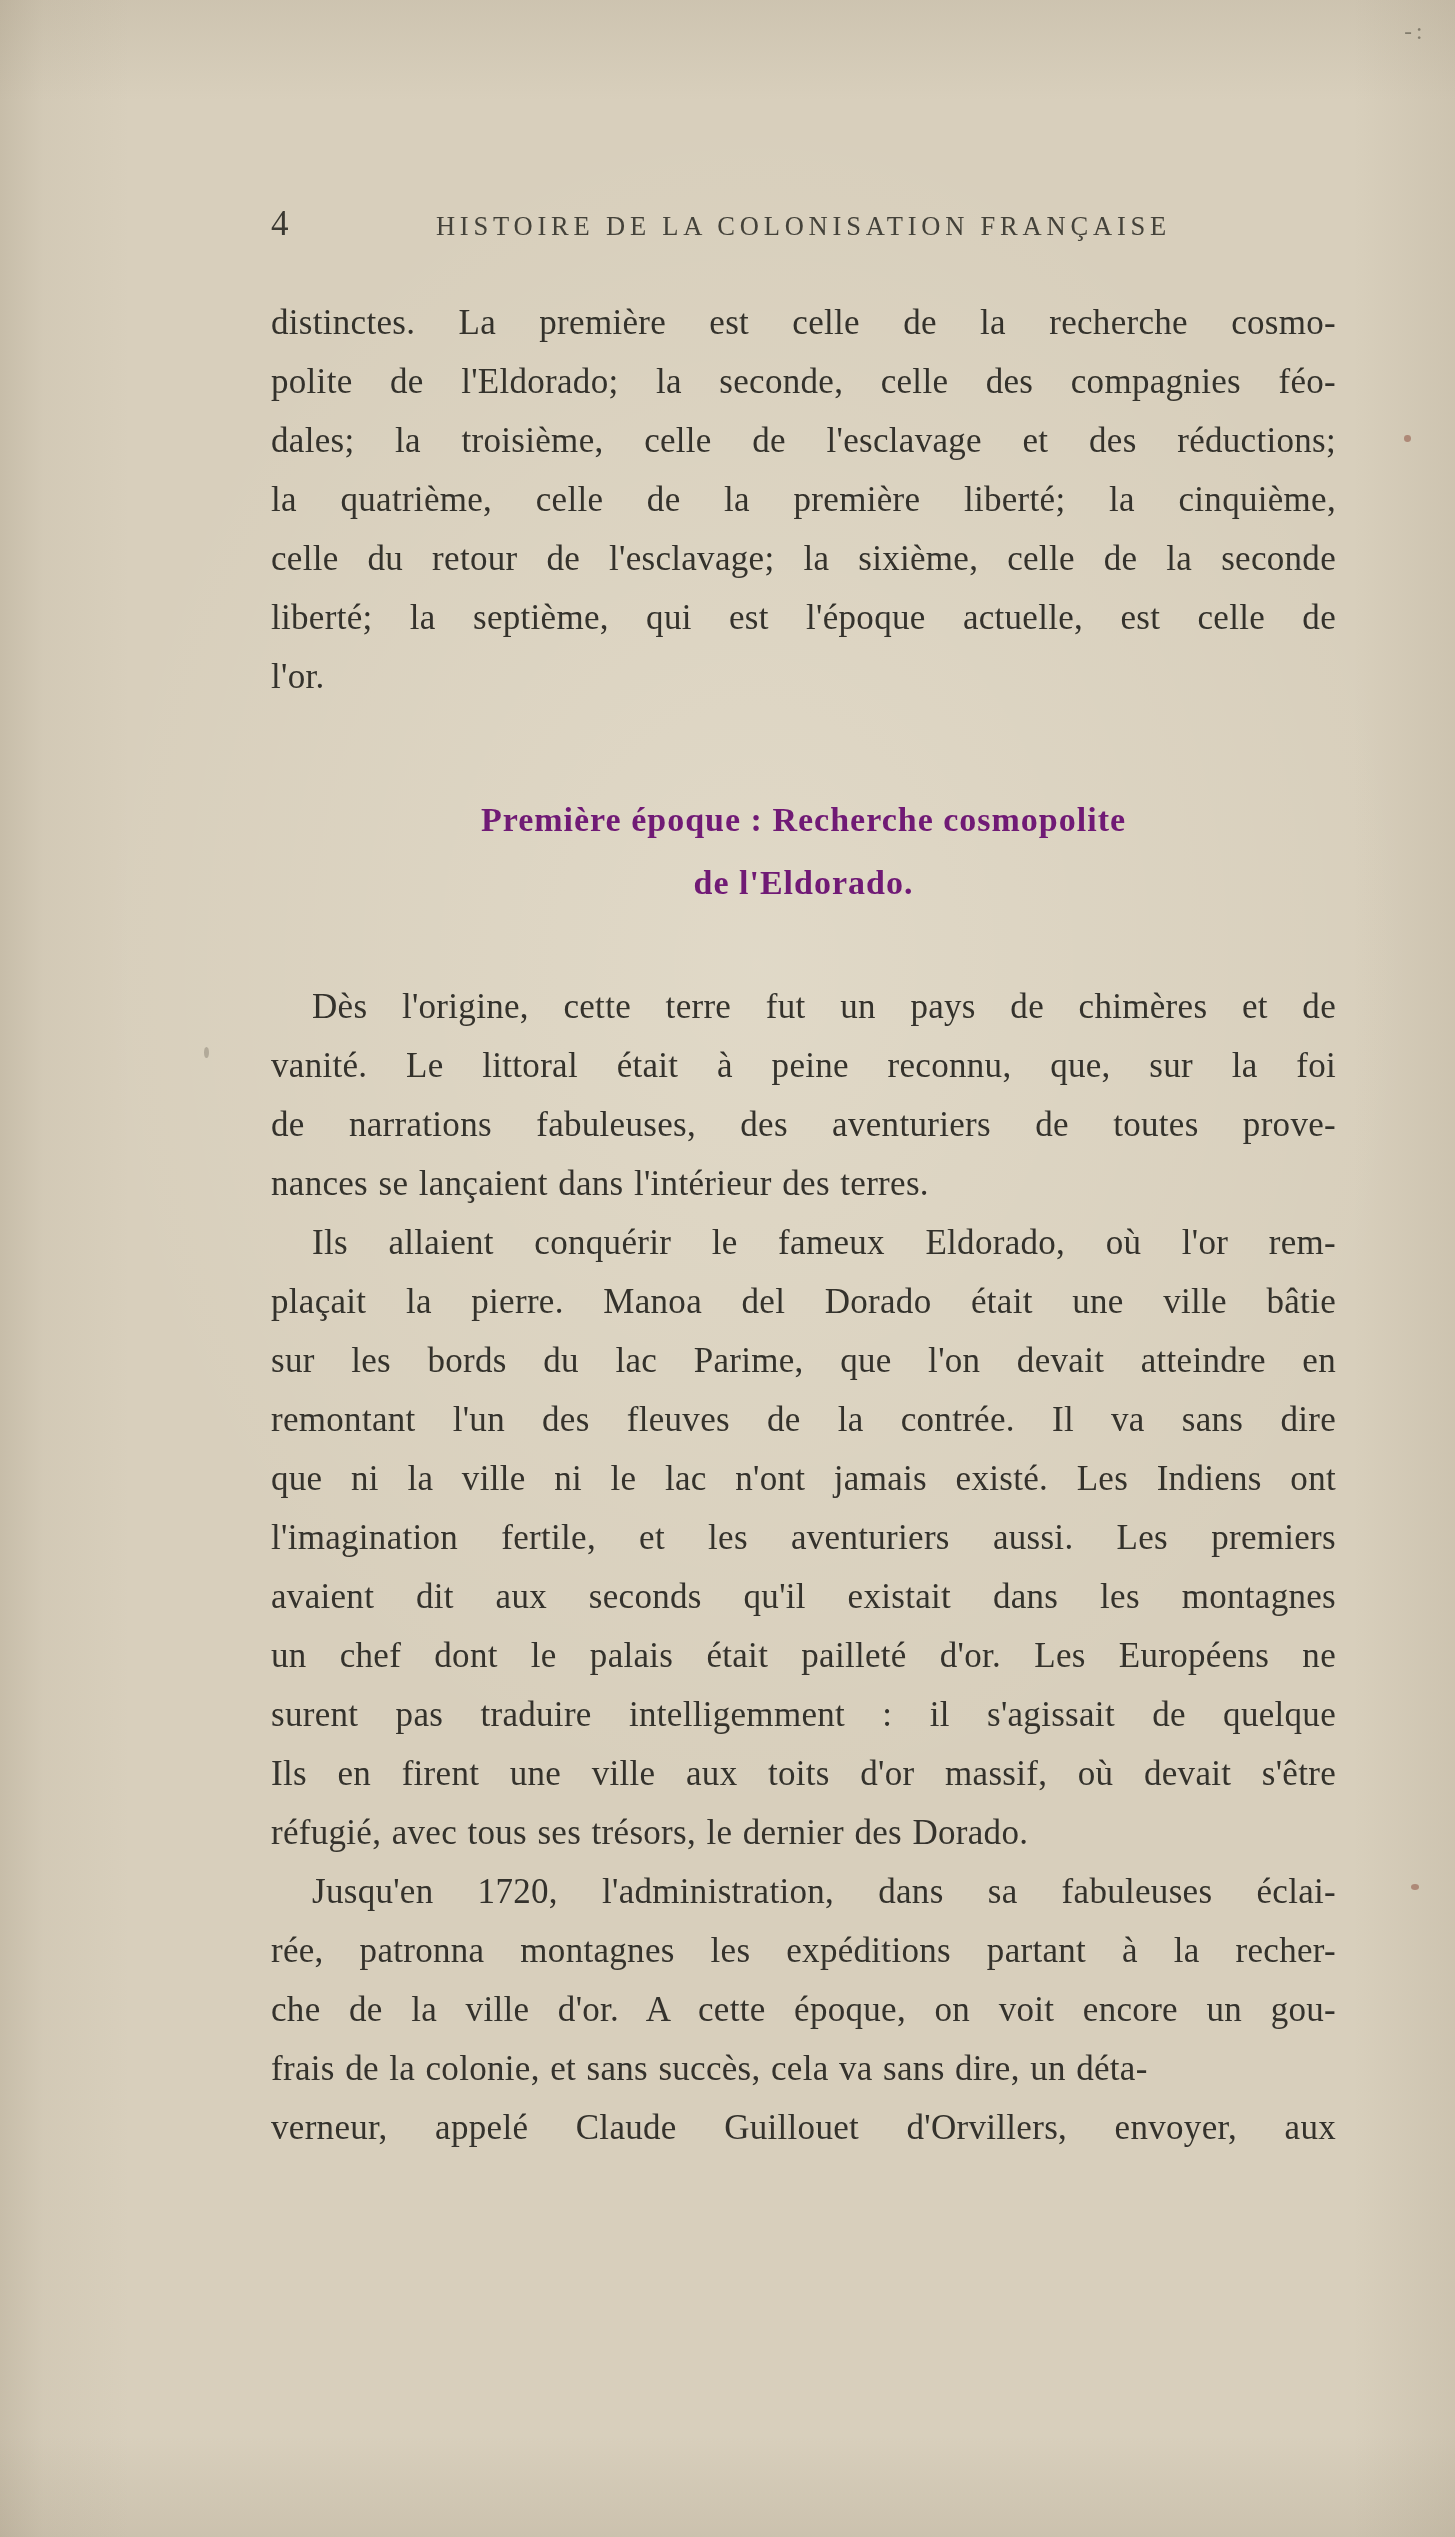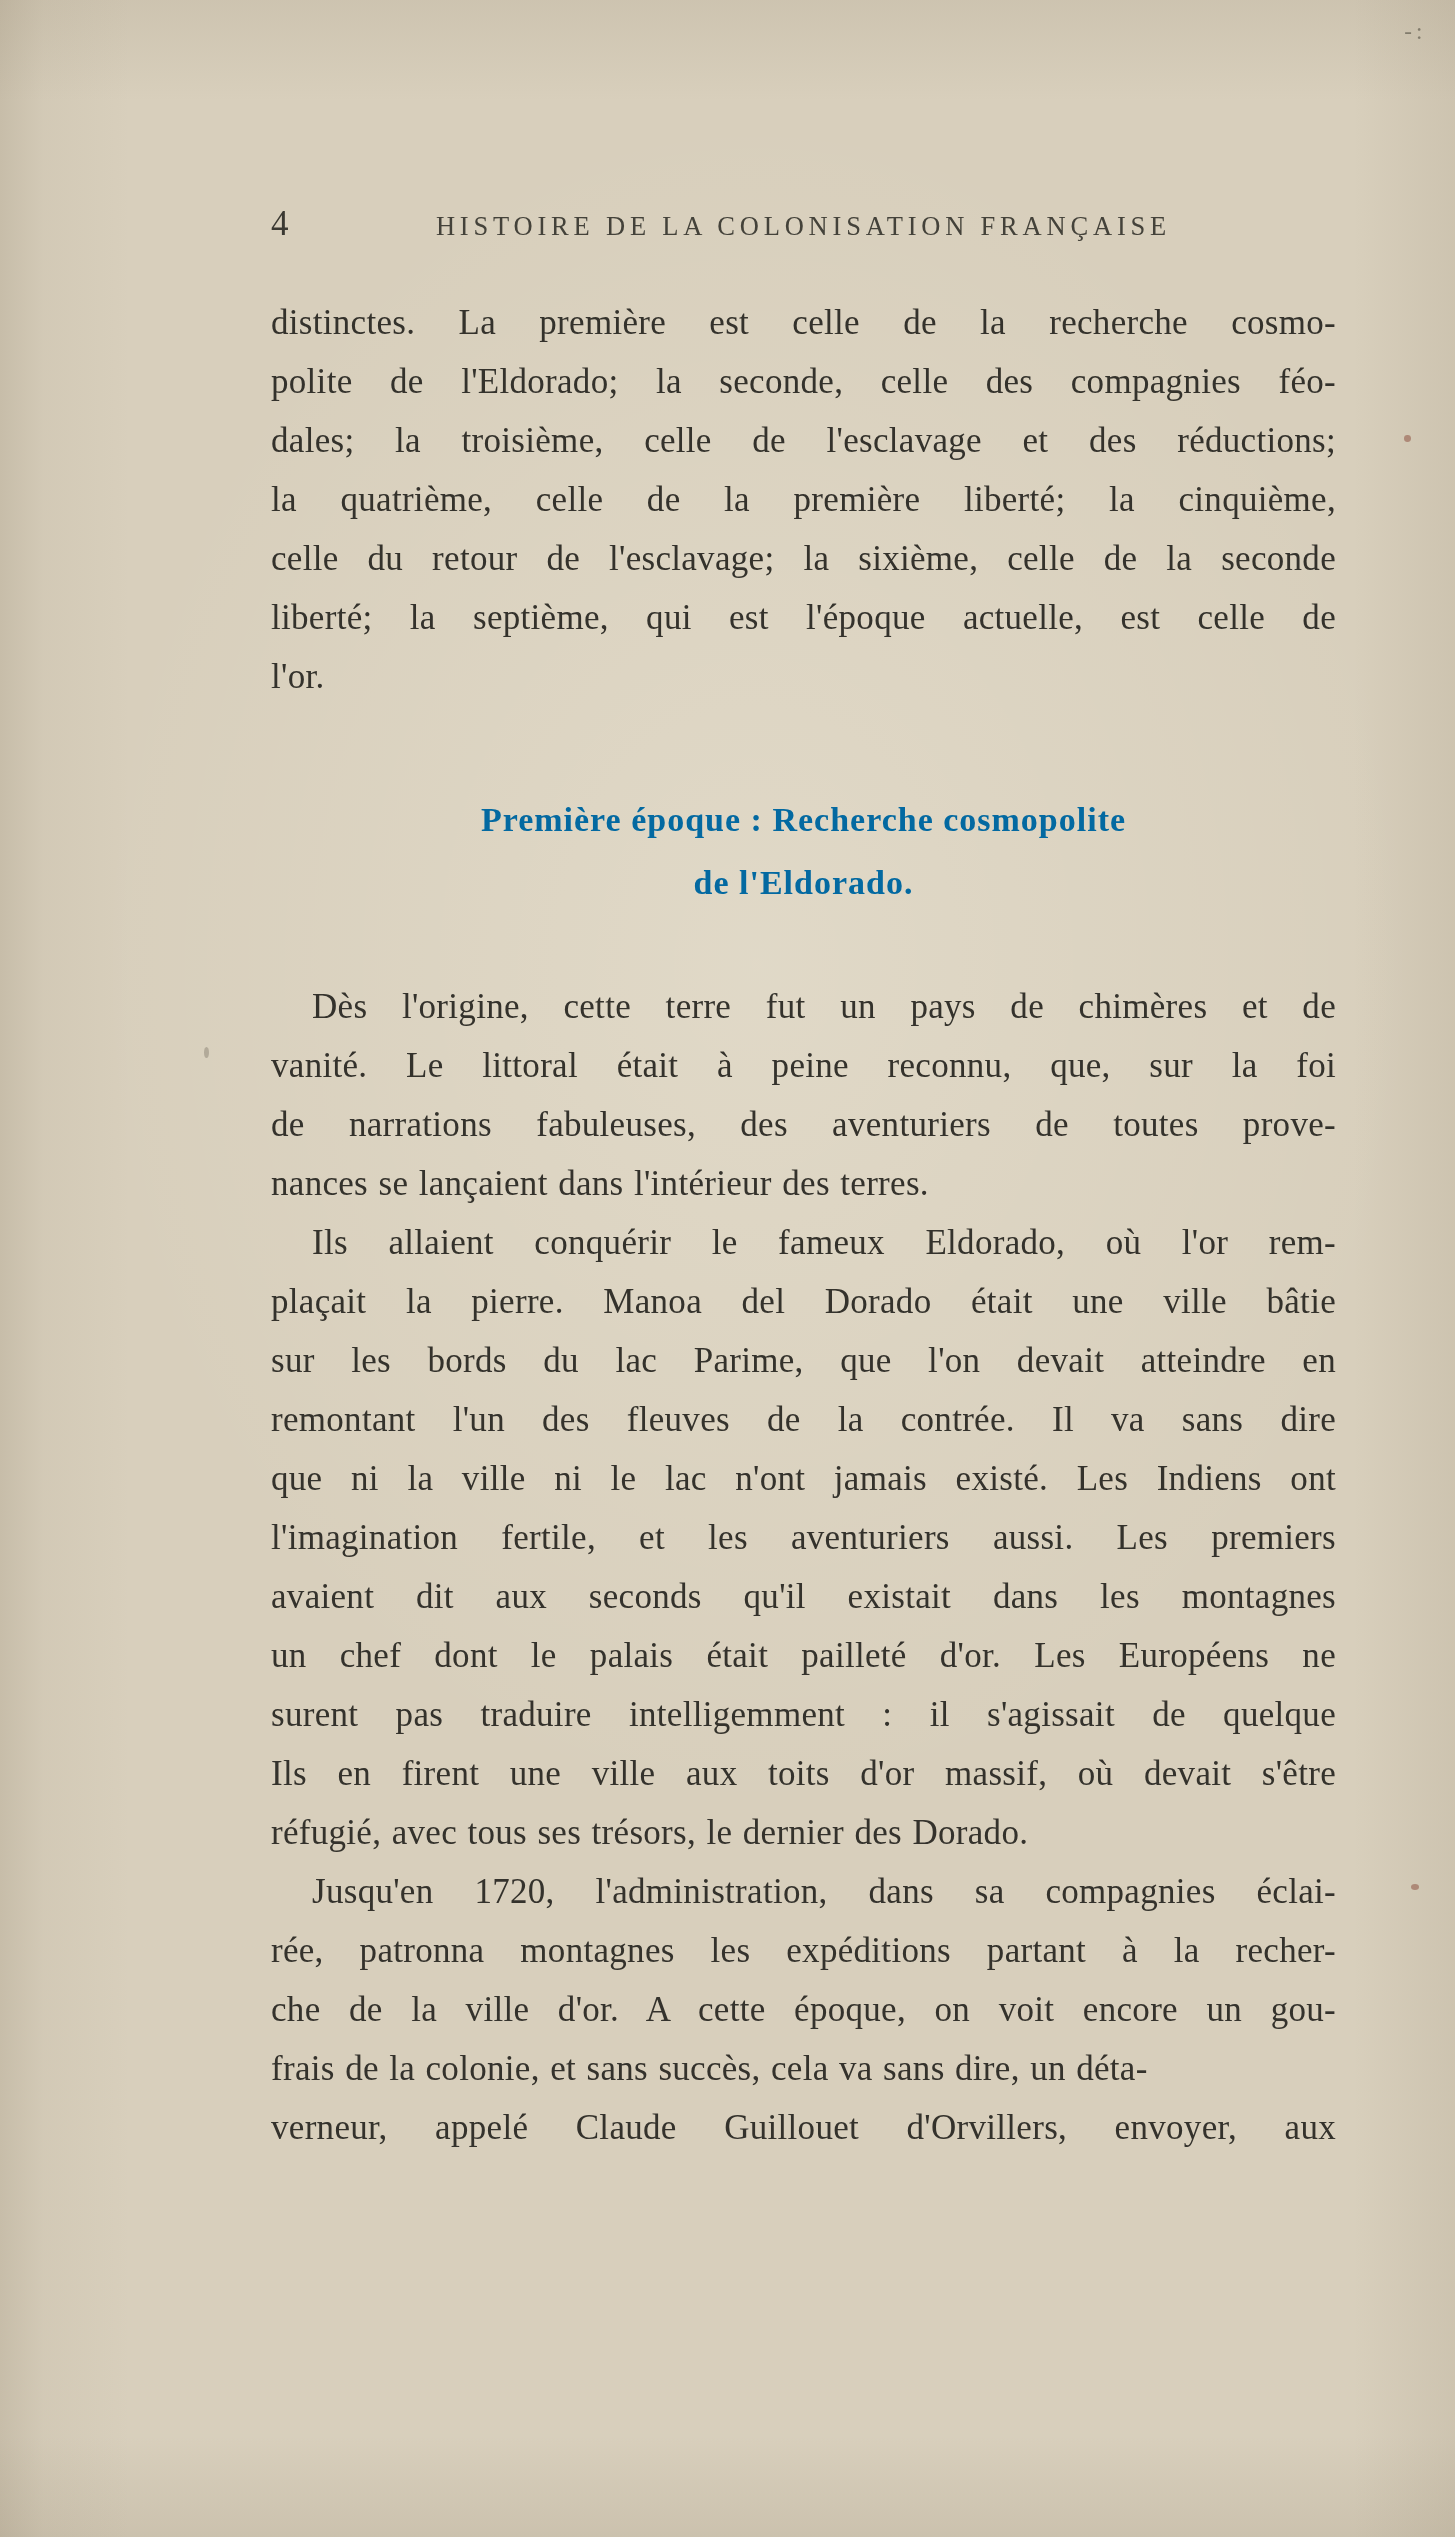--- a/index.html
+++ b/index.html
@@ -65,21 +65,21 @@
   }
   .paragraph.indented .line:first-child {
     text-indent: 41px;
   }
   .section-heading {
     text-align: center;
     font-weight: bold;
     font-size: 34px;
     line-height: 63px;
     letter-spacing: 1px;
-    color: #0369a1;
+    color: #701a75;
     margin-top: 82px;
     margin-bottom: 63px;
   }
   .artifact-dash {
     position: absolute;
     top: 19px;
     right: 28.6px;
     font-size: 23px;
     color: rgba(70,65,55,0.55);
     letter-spacing: 4.1px;
@@ -132,21 +132,21 @@
       <div class="line">que ni la ville ni le lac n'ont jamais existé. Les Indiens ont</div>
       <div class="line">l'imagination fertile, et les aventuriers aussi. Les premiers</div>
       <div class="line">avaient dit aux seconds qu'il existait dans les montagnes</div>
       <div class="line">un chef dont le palais était pailleté d'or. Les Européens ne</div>
       <div class="line">surent pas traduire intelligemment : il s'agissait de quelque</div>
       <div class="line">Ils en firent une ville aux toits d'or massif, où devait s'être</div>
       <div class="line last">réfugié, avec tous ses trésors, le dernier des Dorado.</div>
     </div>
 
   <div class="paragraph indented">
-      <div class="line">Jusqu'en 1720, l'administration, dans sa compagnies éclai-</div>
+      <div class="line">Jusqu'en 1720, l'administration, dans sa fabuleuses éclai-</div>
       <div class="line">rée, patronna montagnes les expéditions partant à la recher-</div>
       <div class="line">che de la ville d'or. A cette époque, on voit encore un gou-</div>
       <div class="line last">frais de la colonie, et sans succès, cela va sans dire, un déta-</div>
       <div class="line">verneur, appelé Claude Guillouet d'Orvillers, envoyer, aux</div>
     </div>
 
 </div>
 
 
 </body></html>

